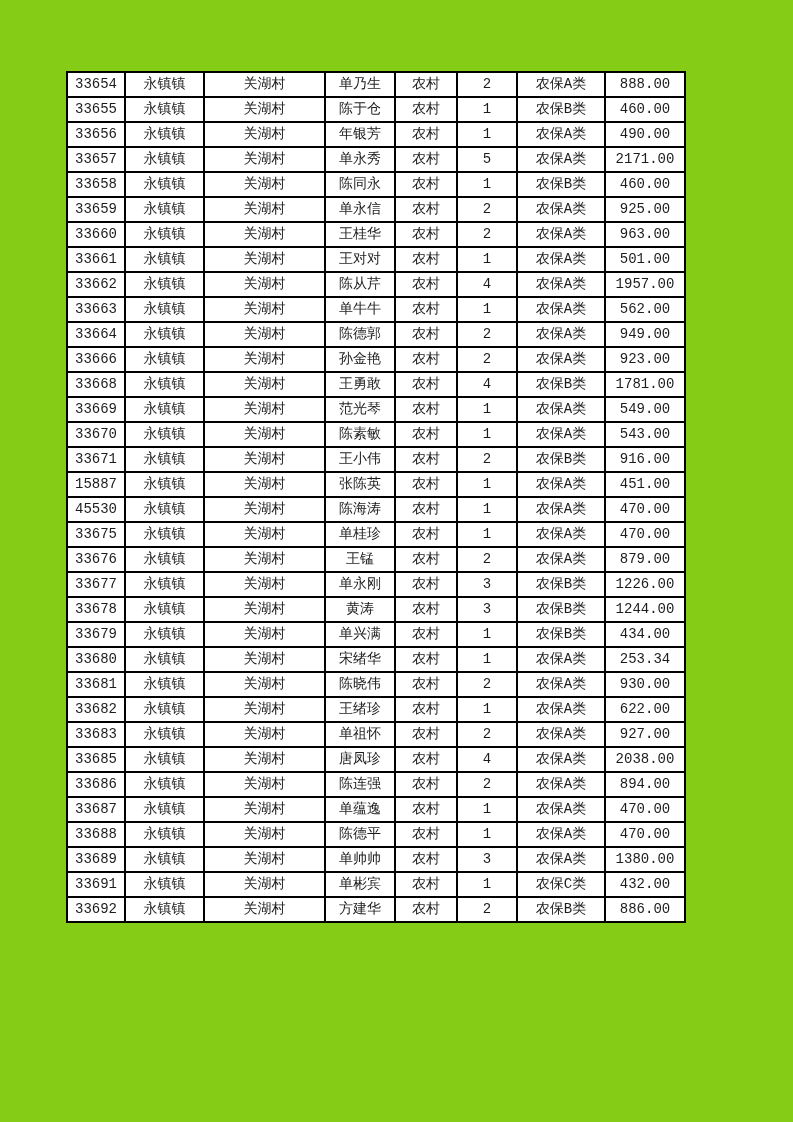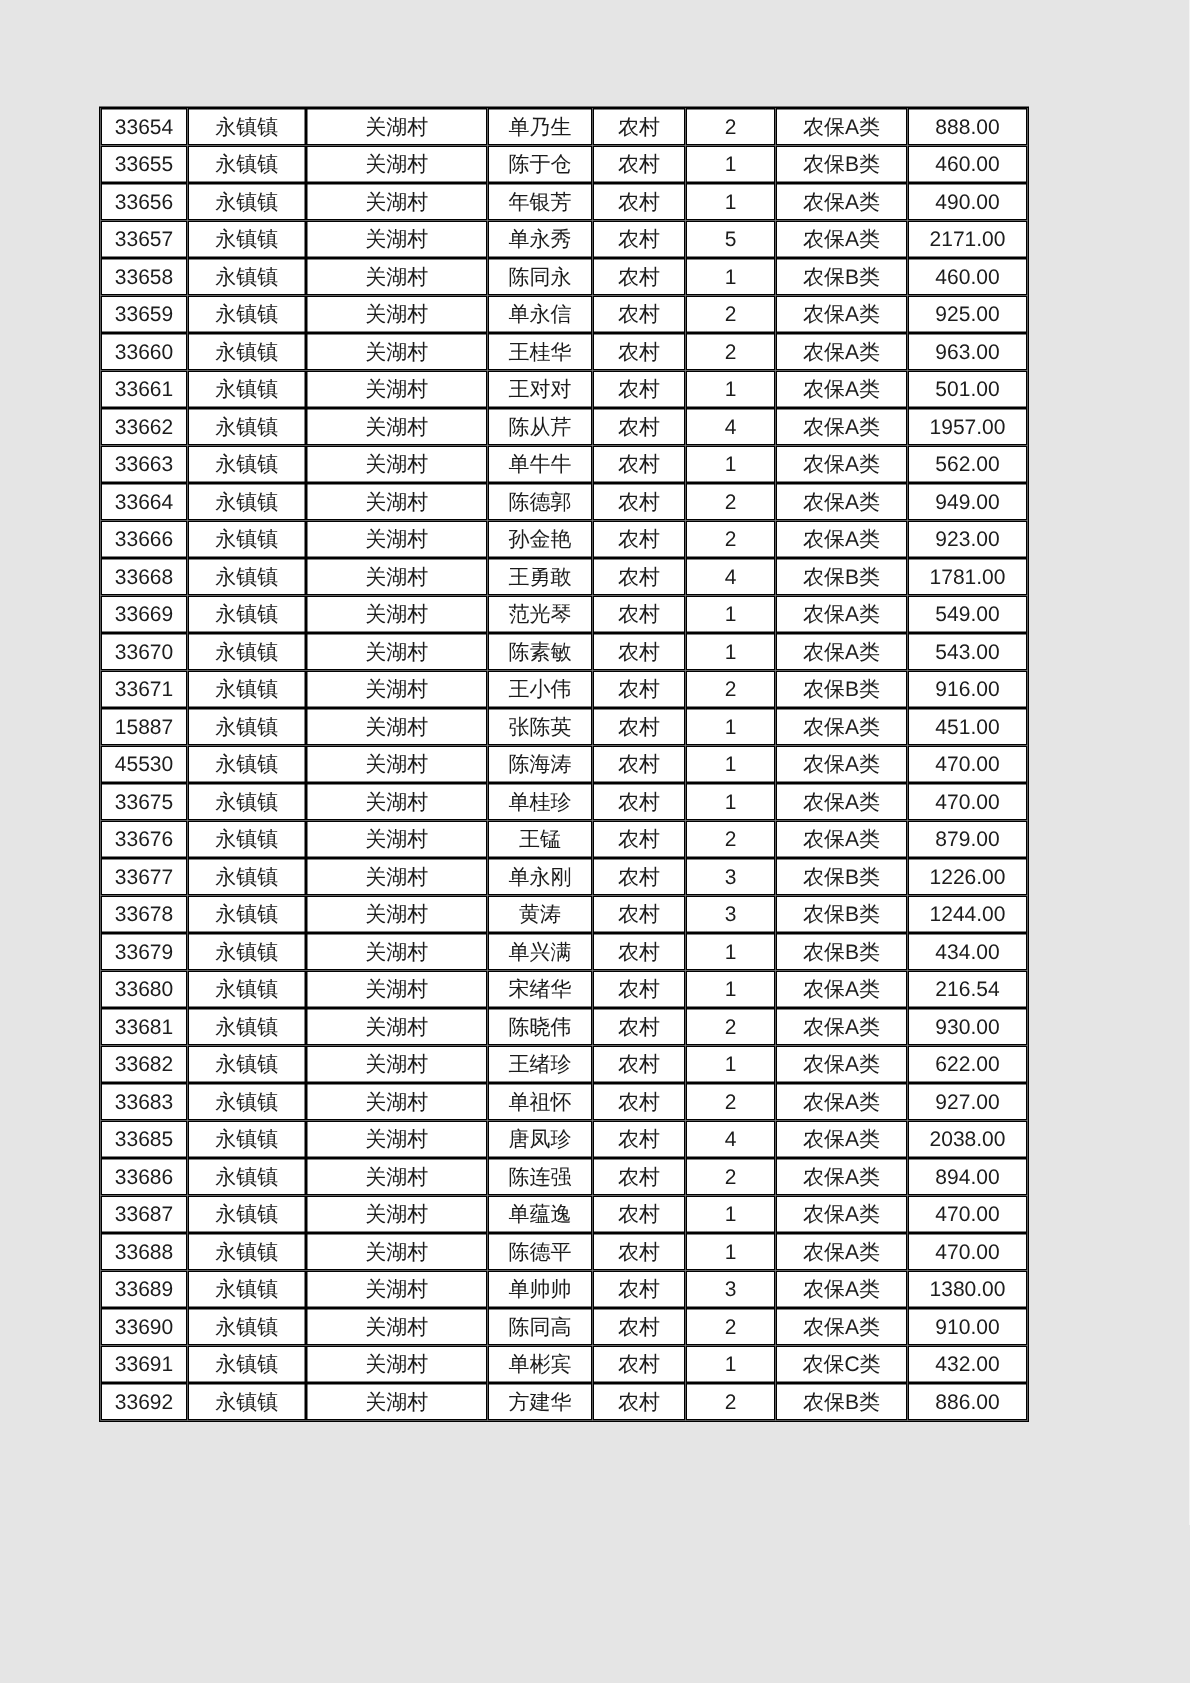--- a/index.html
+++ b/index.html
@@ -4,23 +4,23 @@
 <style>
   html, body {
     margin: 0;
     padding: 0;
     background: #ffffff;
   }
   .page {
     position: relative;
     width: 793px;
     height: 1122px;
-    background: #e5e5e5;
+    background: #84cc16;
     overflow: hidden;
-    font-family: Liberation Sans, sans-serif;
+    font-family: Liberation Mono, monospace;
     color: #1c1c1c;
   }
   table.records {
     position: absolute;
     left: 66px;
     top: 71px;
     width: 618px;
     border-collapse: separate;
     border-spacing: 0;
     table-layout: fixed;
@@ -290,21 +290,21 @@
     <td class="num">434.00</td>
   </tr>
         <tr>
     <td class="num">33680</td>
     <td>永镇镇</td>
     <td>关湖村</td>
     <td>宋绪华</td>
     <td>农村</td>
     <td class="num">1</td>
     <td>农保A类</td>
-    <td class="num">216.54</td>
+    <td class="num">253.34</td>
   </tr>
         <tr>
     <td class="num">33681</td>
     <td>永镇镇</td>
     <td>关湖村</td>
     <td>陈晓伟</td>
     <td>农村</td>
     <td class="num">2</td>
     <td>农保A类</td>
     <td class="num">930.00</td>
@@ -371,30 +371,20 @@
   </tr>
         <tr>
     <td class="num">33689</td>
     <td>永镇镇</td>
     <td>关湖村</td>
     <td>单帅帅</td>
     <td>农村</td>
     <td class="num">3</td>
     <td>农保A类</td>
     <td class="num">1380.00</td>
-  </tr>
-        <tr>
-    <td class="num">33690</td>
-    <td>永镇镇</td>
-    <td>关湖村</td>
-    <td>陈同高</td>
-    <td>农村</td>
-    <td class="num">2</td>
-    <td>农保A类</td>
-    <td class="num">910.00</td>
   </tr>
         <tr>
     <td class="num">33691</td>
     <td>永镇镇</td>
     <td>关湖村</td>
     <td>单彬宾</td>
     <td>农村</td>
     <td class="num">1</td>
     <td>农保C类</td>
     <td class="num">432.00</td>

